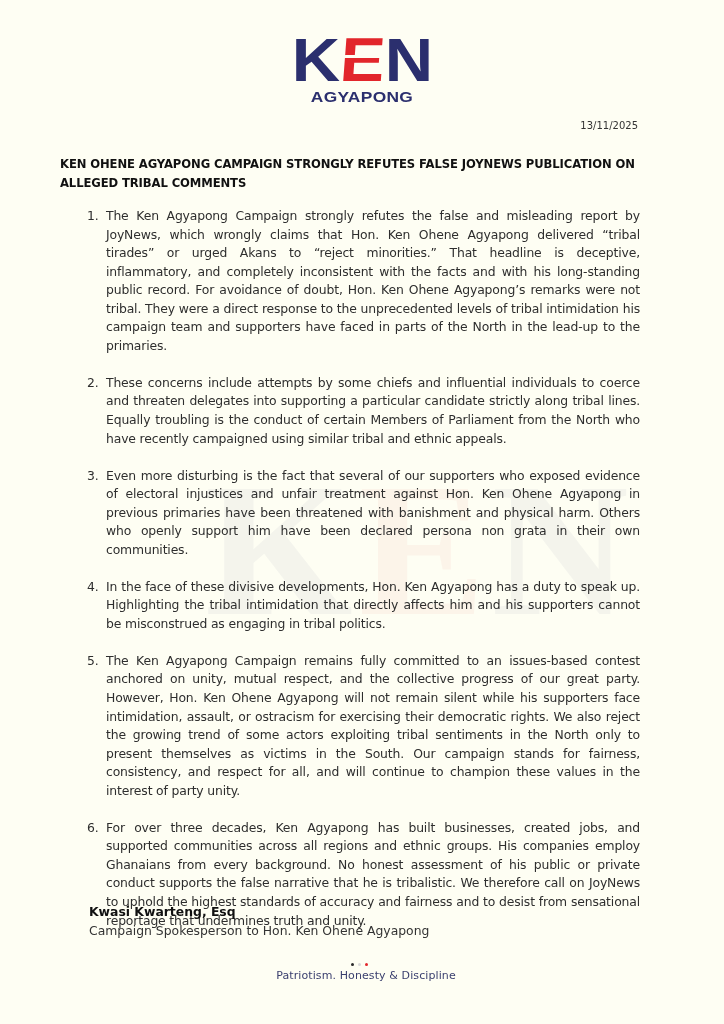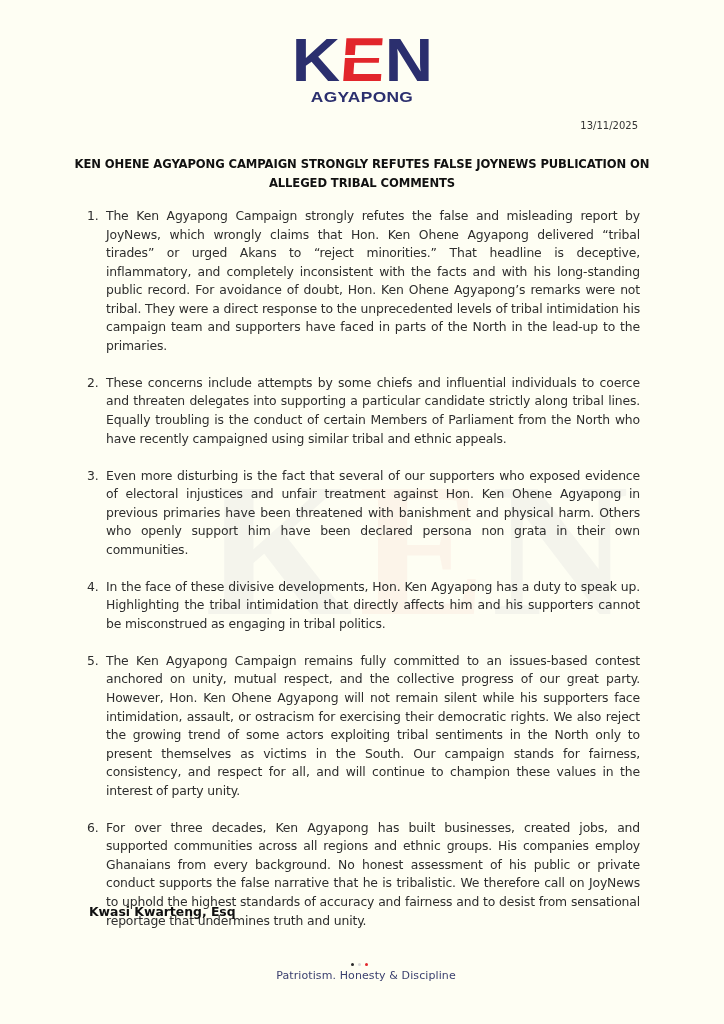--- a/index.html
+++ b/index.html
@@ -83,21 +83,21 @@
     right: 86px;
     top: 120px;
     font-size: 10px;
     color: #333;
   }
   .title {
     position: absolute;
     left: 60px;
     width: 604px;
     top: 155px;
-    text-align: center;
+    text-align: left;
     font-weight: bold;
     font-size: 11.6px;
     line-height: 18.5px;
     color: #111;
     letter-spacing: -0.1px;
   }
   ol.points {
     position: absolute;
     left: 87px;
     top: 207px;
@@ -176,20 +176,21 @@
   <li><span class="num">1.</span><span>The Ken Agyapong Campaign strongly refutes the false and misleading report by JoyNews, which wrongly claims that Hon. Ken Ohene Agyapong delivered “tribal tirades” or urged Akans to “reject minorities.” That headline is deceptive, inflammatory, and completely inconsistent with the facts and with his long-standing public record. For avoidance of doubt, Hon. Ken Ohene Agyapong’s remarks were not tribal. They were a direct response to the unprecedented levels of tribal intimidation his campaign team and supporters have faced in parts of the North in the lead-up to the primaries.</span></li>
   <li><span class="num">2.</span><span>These concerns include attempts by some chiefs and influential individuals to coerce and threaten delegates into supporting a particular candidate strictly along tribal lines. Equally troubling is the conduct of certain Members of Parliament from the North who have recently campaigned using similar tribal and ethnic appeals.</span></li>
   <li><span class="num">3.</span><span>Even more disturbing is the fact that several of our supporters who exposed evidence of electoral injustices and unfair treatment against Hon. Ken Ohene Agyapong in previous primaries have been threatened with banishment and physical harm. Others who openly support him have been declared persona non grata in their own communities.</span></li>
   <li><span class="num">4.</span><span>In the face of these divisive developments, Hon. Ken  Agyapong has a duty to speak up. Highlighting the tribal intimidation that directly affects him and his supporters cannot be misconstrued as engaging in tribal politics.</span></li>
   <li><span class="num">5.</span><span>The Ken Agyapong Campaign remains fully committed to an issues-based contest anchored on unity, mutual respect, and the collective progress of our great party. However, Hon. Ken Ohene Agyapong will not remain silent while his supporters face intimidation, assault, or ostracism for exercising their democratic rights. We also reject the growing trend of some actors exploiting tribal sentiments in the North only to present themselves as victims in the South. Our campaign stands for fairness, consistency, and respect for all, and will continue to champion these values in the interest of party unity.</span></li>
   <li><span class="num">6.</span><span>For over three decades, Ken Agyapong has built businesses, created jobs, and supported communities across all regions and ethnic groups. His companies employ Ghanaians from every background. No honest assessment of his public or private conduct supports the false narrative that he is tribalistic. We therefore call on JoyNews to uphold the highest standards of accuracy and fairness and to desist from sensational reportage that undermines truth and unity.</span></li>
 </ol>
 
 <div class="sig">
   <div class="sig-name">Kwasi Kwarteng, Esq</div>
+  <div class="sig-role">Campaign Spokesperson to Hon. Ken Ohene Agyapong</div>
 </div>
 
 <div class="dots">
   <span class="dot" style="background: rgb(42, 42, 42);"></span>
   <span class="dot" style="background: rgb(216, 216, 216);"></span>
   <span class="dot" style="background: rgb(226, 38, 43);"></span>
 </div>
 
 <div class="motto">Patriotism. Honesty &amp; Discipline</div>
 

